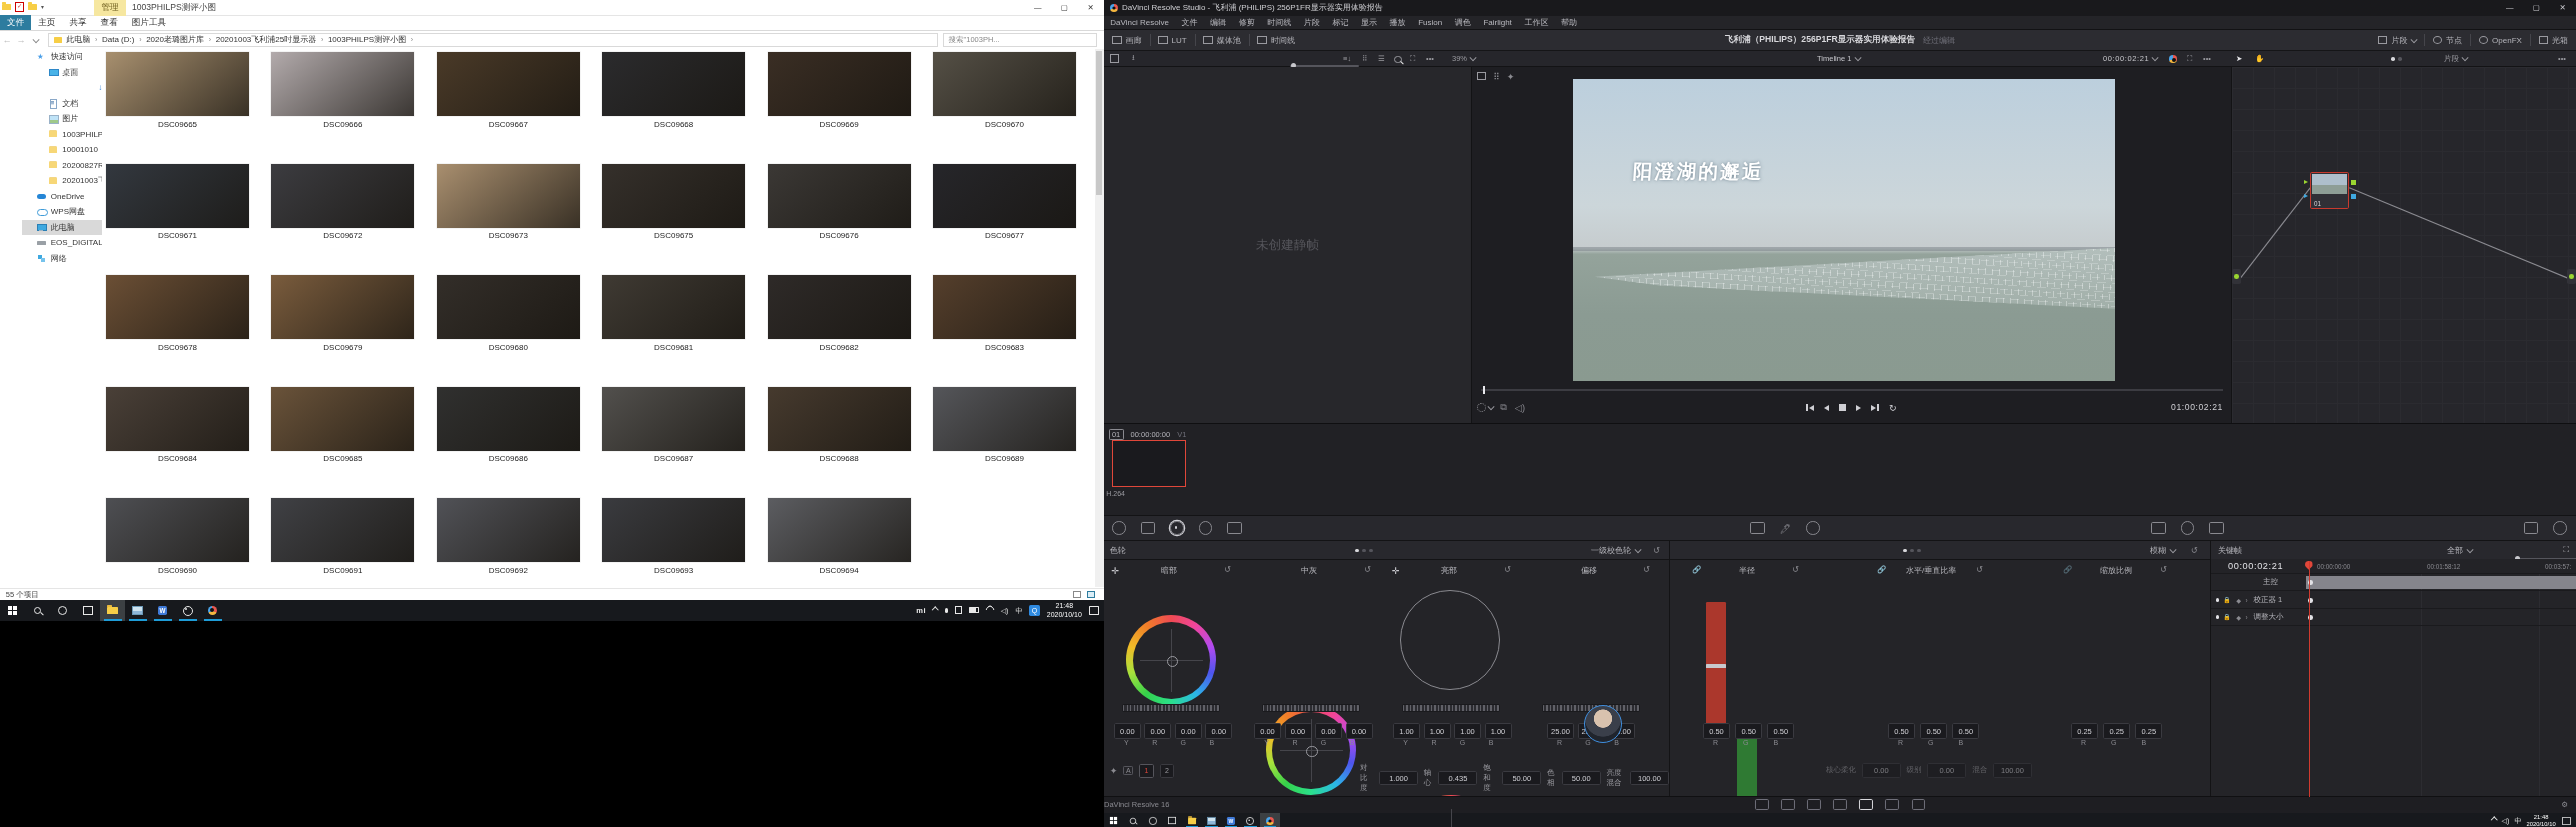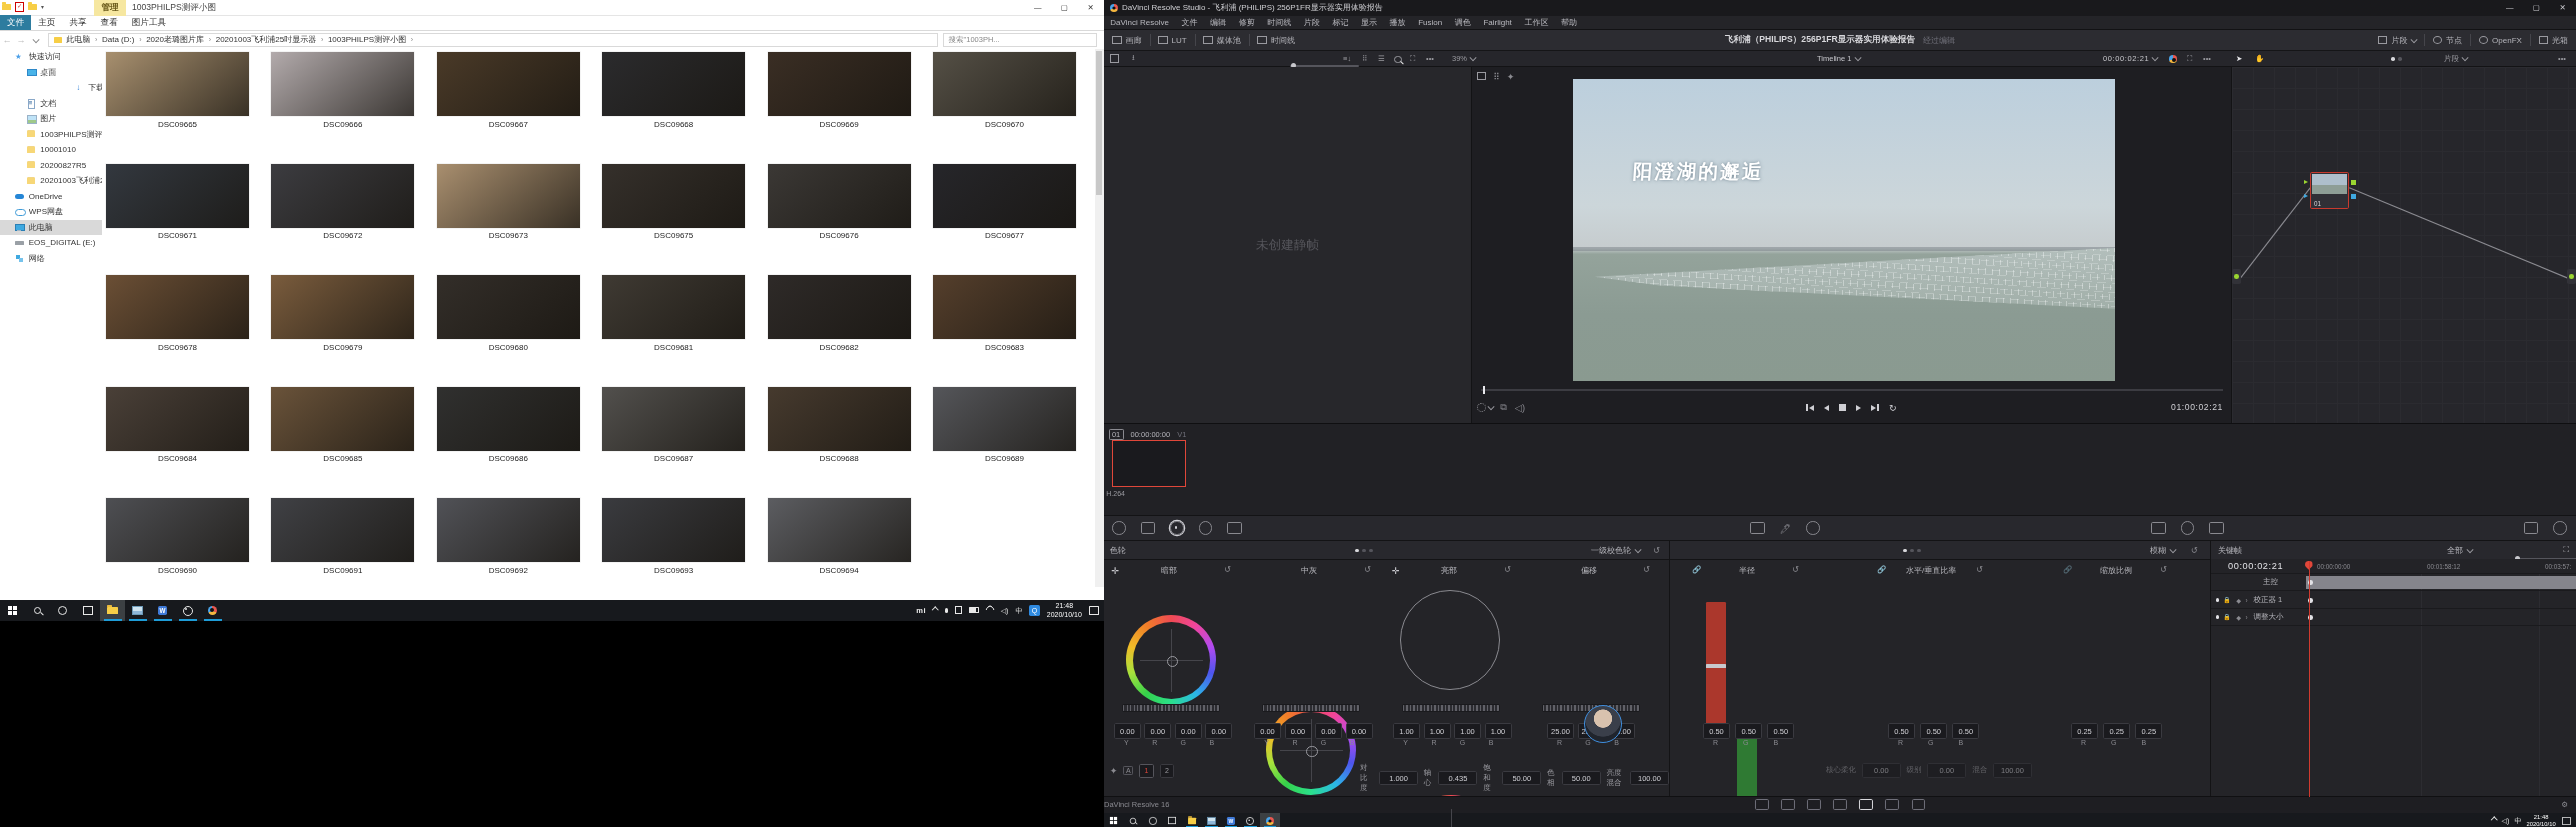--- a/index.html
+++ b/index.html
@@ -6,34 +6,34 @@
     font-family:"Liberation Sans","DejaVu Sans",sans-serif;-webkit-font-smoothing:antialiased;}
   .a{position:absolute;box-sizing:border-box;}
   .fx{display:flex;align-items:center;}
   
   #screenL{left:0;top:0;width:1104px;height:621px;background:#fff;}
   .titlebar{left:0;top:0;width:1104px;height:15.5px;background:#fff;border-bottom:0.6px solid #e5e5e5;}
   .qat{left:2.3px;top:2.3px;gap:4px;}
   .fold{width:8.6px;height:6.3px;background:#f7ce46;border-radius:0.6px;position:relative;}
   .fold:before{content:"";position:absolute;left:0;top:-1.7px;width:4px;height:1.7px;background:#f7ce46;border-radius:0.6px 0.6px 0 0;}
   .chkic{width:7.5px;height:7.5px;border:0.6px solid #c00;color:#c00;font-size:5.8px;line-height:7px;text-align:center;}
-  .mgr-tab{left:94px;top:0;width:32px;height:15.5px;background:#f6e7a0;color:#6a5a1a;font-size:8.6px;justify-content:center;font-weight:bold;}
+  .mgr-tab{left:94px;top:0;width:32px;height:15.5px;background:#f6e7a0;color:#6a5a1a;font-size:8.6px;justify-content:center;}
   .win-title{left:132px;top:0;height:15.5px;color:#444;font-size:8.6px;}
   .capbtn{width:26.5px;height:15.5px;justify-content:center;color:#333;font-size:7.5px;}
   .tabsrow{left:0;top:15.5px;width:1104px;height:15px;background:#fff;border-bottom:0.6px solid #d9d9d9;font-size:8.6px;color:#333;}
   .rtab{padding:0 7px;height:15px;display:flex;align-items:center;}
   .rtab.file{background:#2d7c9f;color:#fff;}
   .addr{left:0;top:30.5px;width:1104px;height:19px;background:#fff;}
   .navbtn{color:#888;font-size:9.2px;width:14px;justify-content:center;}
   .crumbbox{left:48px;top:2.3px;width:890px;height:14.4px;border:0.6px solid #d9d9d9;background:#fff;font-size:8px;color:#333;}
   .crumb{padding:0 1.2px;white-space:nowrap;}
   .crumbsep{color:#888;padding:0 3.5px;font-size:7px;}
   .crumb-ic{width:8px;height:6.3px;background:#f7ce46;margin:0 3.5px 0 4.6px;border-radius:0.6px;}
   .searchbox{left:943px;top:2.3px;width:154px;height:14.4px;border:0.6px solid #d9d9d9;background:#fff;font-size:7.5px;color:#888;padding-left:4.6px;}
-  .sidebar{left:0;top:49px;width:102px;height:538px;background:#fff;font-size:8px;color:#333;}
+  .sidebar{left:0;top:49px;width:102px;height:538px;background:#fff;font-size:8px;color:#333;padding-left:22px;}
   .srow{height:15.5px;display:flex;align-items:center;white-space:nowrap;overflow:hidden;}
   .srow.ic-sel{background:#d9d9d9;}
   .srow .lbl{overflow:hidden;text-overflow:clip;white-space:nowrap;}
   .ind-i0{padding-left:15px;}
   .ind-i1{padding-left:26.5px;}
   .sic{width:9.2px;height:8px;margin-right:4.6px;flex:0 0 9.2px;position:relative;}
   .ic-star .sic:before{content:"★";color:#4a9fe8;font-size:7.5px;position:absolute;top:-1.1px;}
   .ic-desk .sic:before{content:"";position:absolute;left:0;top:0.6px;width:8px;height:5.2px;background:#49b3e8;border:0.6px solid #2e88c8;}
   .ic-down .sic:before{content:"↓";color:#2f7fd6;font-weight:bold;font-size:8px;position:absolute;top:-1.1px;left:1.7px;}
   .ic-doc .sic:before{content:"";position:absolute;left:1.2px;top:0;width:5.8px;height:7.5px;background:#fff;border:0.6px solid #8aa8c8;}
@@ -595,20 +595,25 @@
 
       <div class="fitem">
         <div class="fthumb" style="--tone: #5c5d61;"></div>
         <div class="fname">DSC09694</div>
       </div>
     </div>
   <div class="vscroll a">
       <div class="vthumb a"></div>
     </div>
 
+  <div class="statusbar a fx">
+    <span style="padding-left:5.8px">55 个项目</span>
+    <span class="a" style="right:23px;width:8px;height:7px;border:0.6px solid #888;"></span>
+    <span class="a" style="right:9.2px;width:8px;height:7px;border:0.6px solid #2d7c9f;background:#dbeef7;"></span>
+  </div>
 
   <div id="tbL" class="taskbar a fx">
     <div class="tbic fx">
         <span class="winstart">
           <i></i>
           <i></i>
           <i></i>
           <i></i>
         </span>
       </div>

